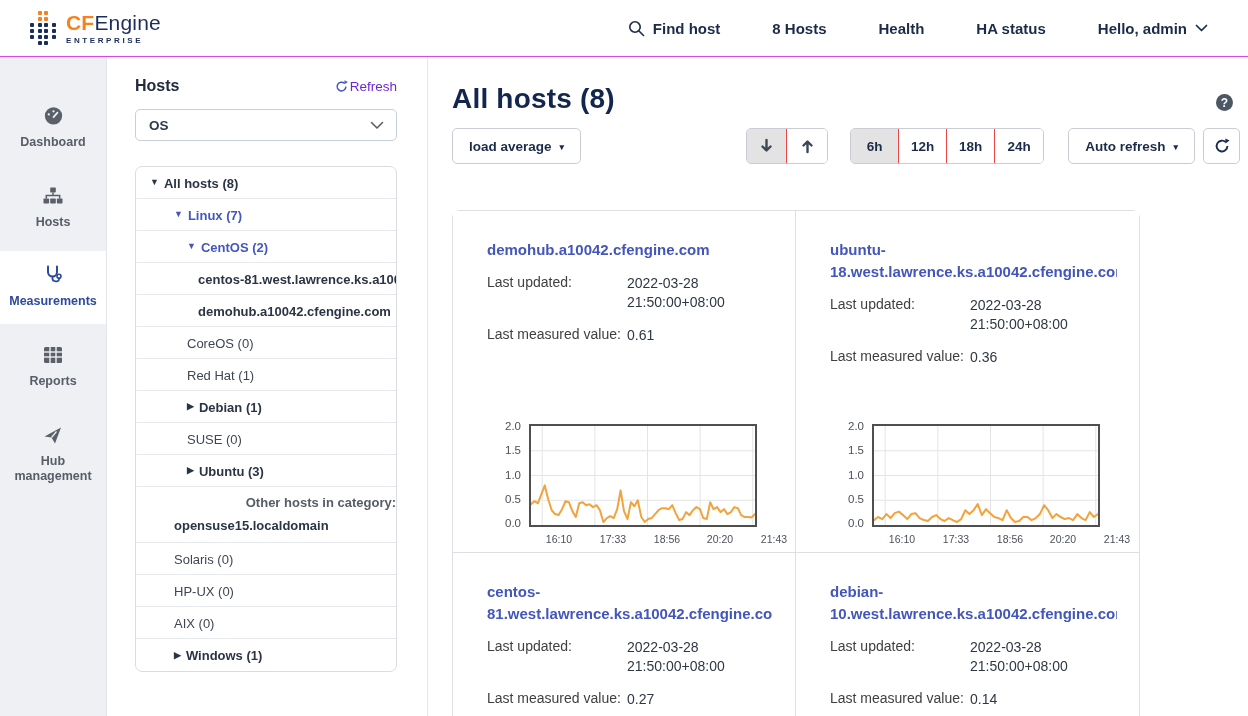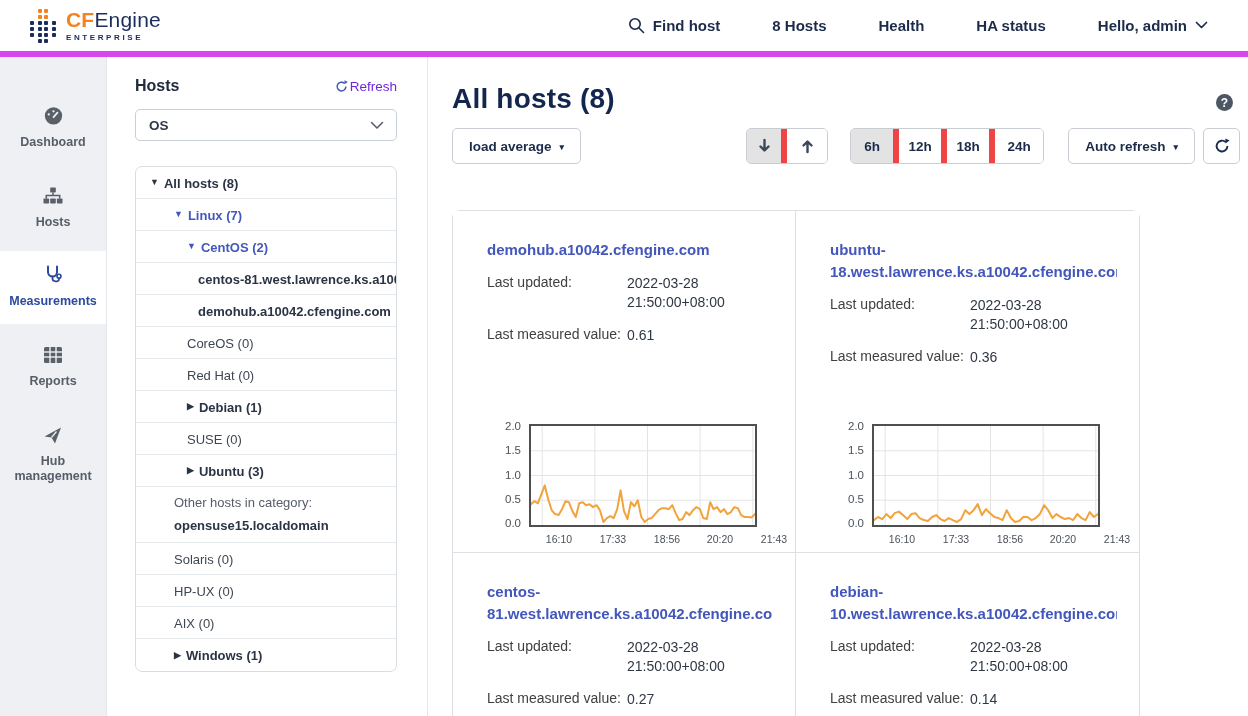--- a/index.html
+++ b/index.html
@@ -1,20 +1,20 @@
 <!DOCTYPE html>
 <html><head>
 <meta charset="utf-8">
 <style>
   * { margin:0; padding:0; box-sizing:border-box; }
   html,body { width:1248px; height:716px; overflow:hidden; background:#fff;
     font-family:"Liberation Sans", sans-serif; color:#2b3445; }
 
   
-  .topbar { height:57px; background:#fff; border-bottom:6px solid #d946ef;
+  .topbar { height:57px; background:#fff; border-bottom:1px solid #d946ef;
     display:flex; align-items:center; padding:0 40px 0 28px; }
   .logo { display:flex; align-items:center; gap:8px; }
   .logo-text .line1 { font-size:21px; letter-spacing:.2px; line-height:1; }
   .logo-text .cf { color:#f5821f; font-weight:700; }
   .logo-text .engine { color:#1b2c5e; font-weight:500; }
   .logo-text .line2 { font-size:8px; font-weight:700; letter-spacing:2.6px;
     color:#1b2c5e; margin-top:3px; }
   .topnav { margin-left:auto; display:flex; align-items:center; gap:52px; }
   .topnav .item { font-size:15px; font-weight:600; color:#1c2b4a; cursor:pointer;
     display:flex; align-items:center; gap:8px; white-space:nowrap; }
@@ -47,40 +47,40 @@
     font-size:13px; color:#3e4651; cursor:pointer; padding-top:1px;
     white-space:nowrap; overflow:hidden; }
   .tree-row:last-child { border-bottom:none; }
   .tree-row .arr { font-size:9px; margin-right:5px; position:relative; top:-1px; }
   .tree-row.bold { font-weight:700; color:#2b3445; }
   .tree-row.blue { font-weight:700; color:#4457bd; }
   .tree-row.plain { font-weight:400; color:#3e4651; }
   .lv1 { padding-left:14px; } .lv2 { padding-left:38px; }
   .lv3 { padding-left:51px; } .lv4 { padding-left:62px; }
   .tree-row.dbl { display:block; padding-top:8px; padding-bottom:9px; }
-  .tree-row.dbl .l1 { color:#565d67; font-weight:400; }
+  .tree-row.dbl .l1 { color:#565d67; font-weight:700;text-align:right; }
   .tree-row.dbl .l2 { font-weight:700; color:#2b3445; margin-top:8px; }
 
   
   .content { flex:1; padding:26px 8px 0 24px; position:relative; overflow:hidden; }
   .title-row { display:flex; align-items:flex-start; }
   .page-title { font-size:28px; font-weight:800; color:#13264d; letter-spacing:.2px; }
   .help-circle { margin-left:auto; margin-right:7px; margin-top:11px; width:17px; height:17px;
     border-radius:50%; background:#4d5665; color:#fff; font-size:12px; font-weight:700;
     display:flex; align-items:center; justify-content:center; cursor:pointer; }
   .toolbar { margin-top:13px; display:flex; align-items:center; }
   .btn { height:36px; background:#fff; border:1px solid #c9cdd3; border-radius:5px;
     font-size:13.5px; font-weight:600; color:#1c2b4a; display:flex; align-items:center;
     justify-content:center; cursor:pointer; }
   .dd-btn { padding:0 16px; gap:8px; }
   .caret { font-size:9px; position:relative; top:1px; }
   .btn-group { display:flex; border:1px solid #c9cdd3; border-radius:5px; overflow:hidden; height:36px; }
   .btn-group .seg { width:48px; height:100%; display:flex; align-items:center; justify-content:center;
     font-size:13.5px; font-weight:700; color:#1c2b4a; background:#fff; cursor:pointer;
-    border-right:6px solid #ef4444; }
+    border-right:1px solid #ef4444; }
   .btn-group .seg:last-child { border-right:none; }
   .btn-group .seg.sel { background:#e3e3e4; }
   .arrow-group { margin-left:auto; }
   .arrow-group .seg { width:40px; }
   .gap22 { width:22px; flex-shrink:0; } .gap8 { width:8px; flex-shrink:0; } .gap24 { width:24px; flex-shrink:0; }
   .icon-btn { width:37px; }
 
   
   .grid { margin-top:46px; width:688px; border:1px solid #dcdfe3;
     border-radius:8px 8px 0 0; display:grid; grid-template-columns:343px 343px; }
@@ -246,21 +246,21 @@
       <div class="tree-row bold lv4">
           <span>centos-81.west.lawrence.ks.a10042.cfengine.com</span>
         </div>
       <div class="tree-row bold lv4">
           <span>demohub.a10042.cfengine.com</span>
         </div>
       <div class="tree-row plain lv3">
           <span>CoreOS (0)</span>
         </div>
       <div class="tree-row plain lv3">
-          <span>Red Hat (0)</span>
+          <span>Red Hat (1)</span>
         </div>
       <div class="tree-row bold lv3">
           <span class="arr">▶</span>
           <span>Debian (1)</span>
         </div>
       <div class="tree-row plain lv3">
           <span>SUSE (0)</span>
         </div>
       <div class="tree-row bold lv3">
           <span class="arr">▶</span>

